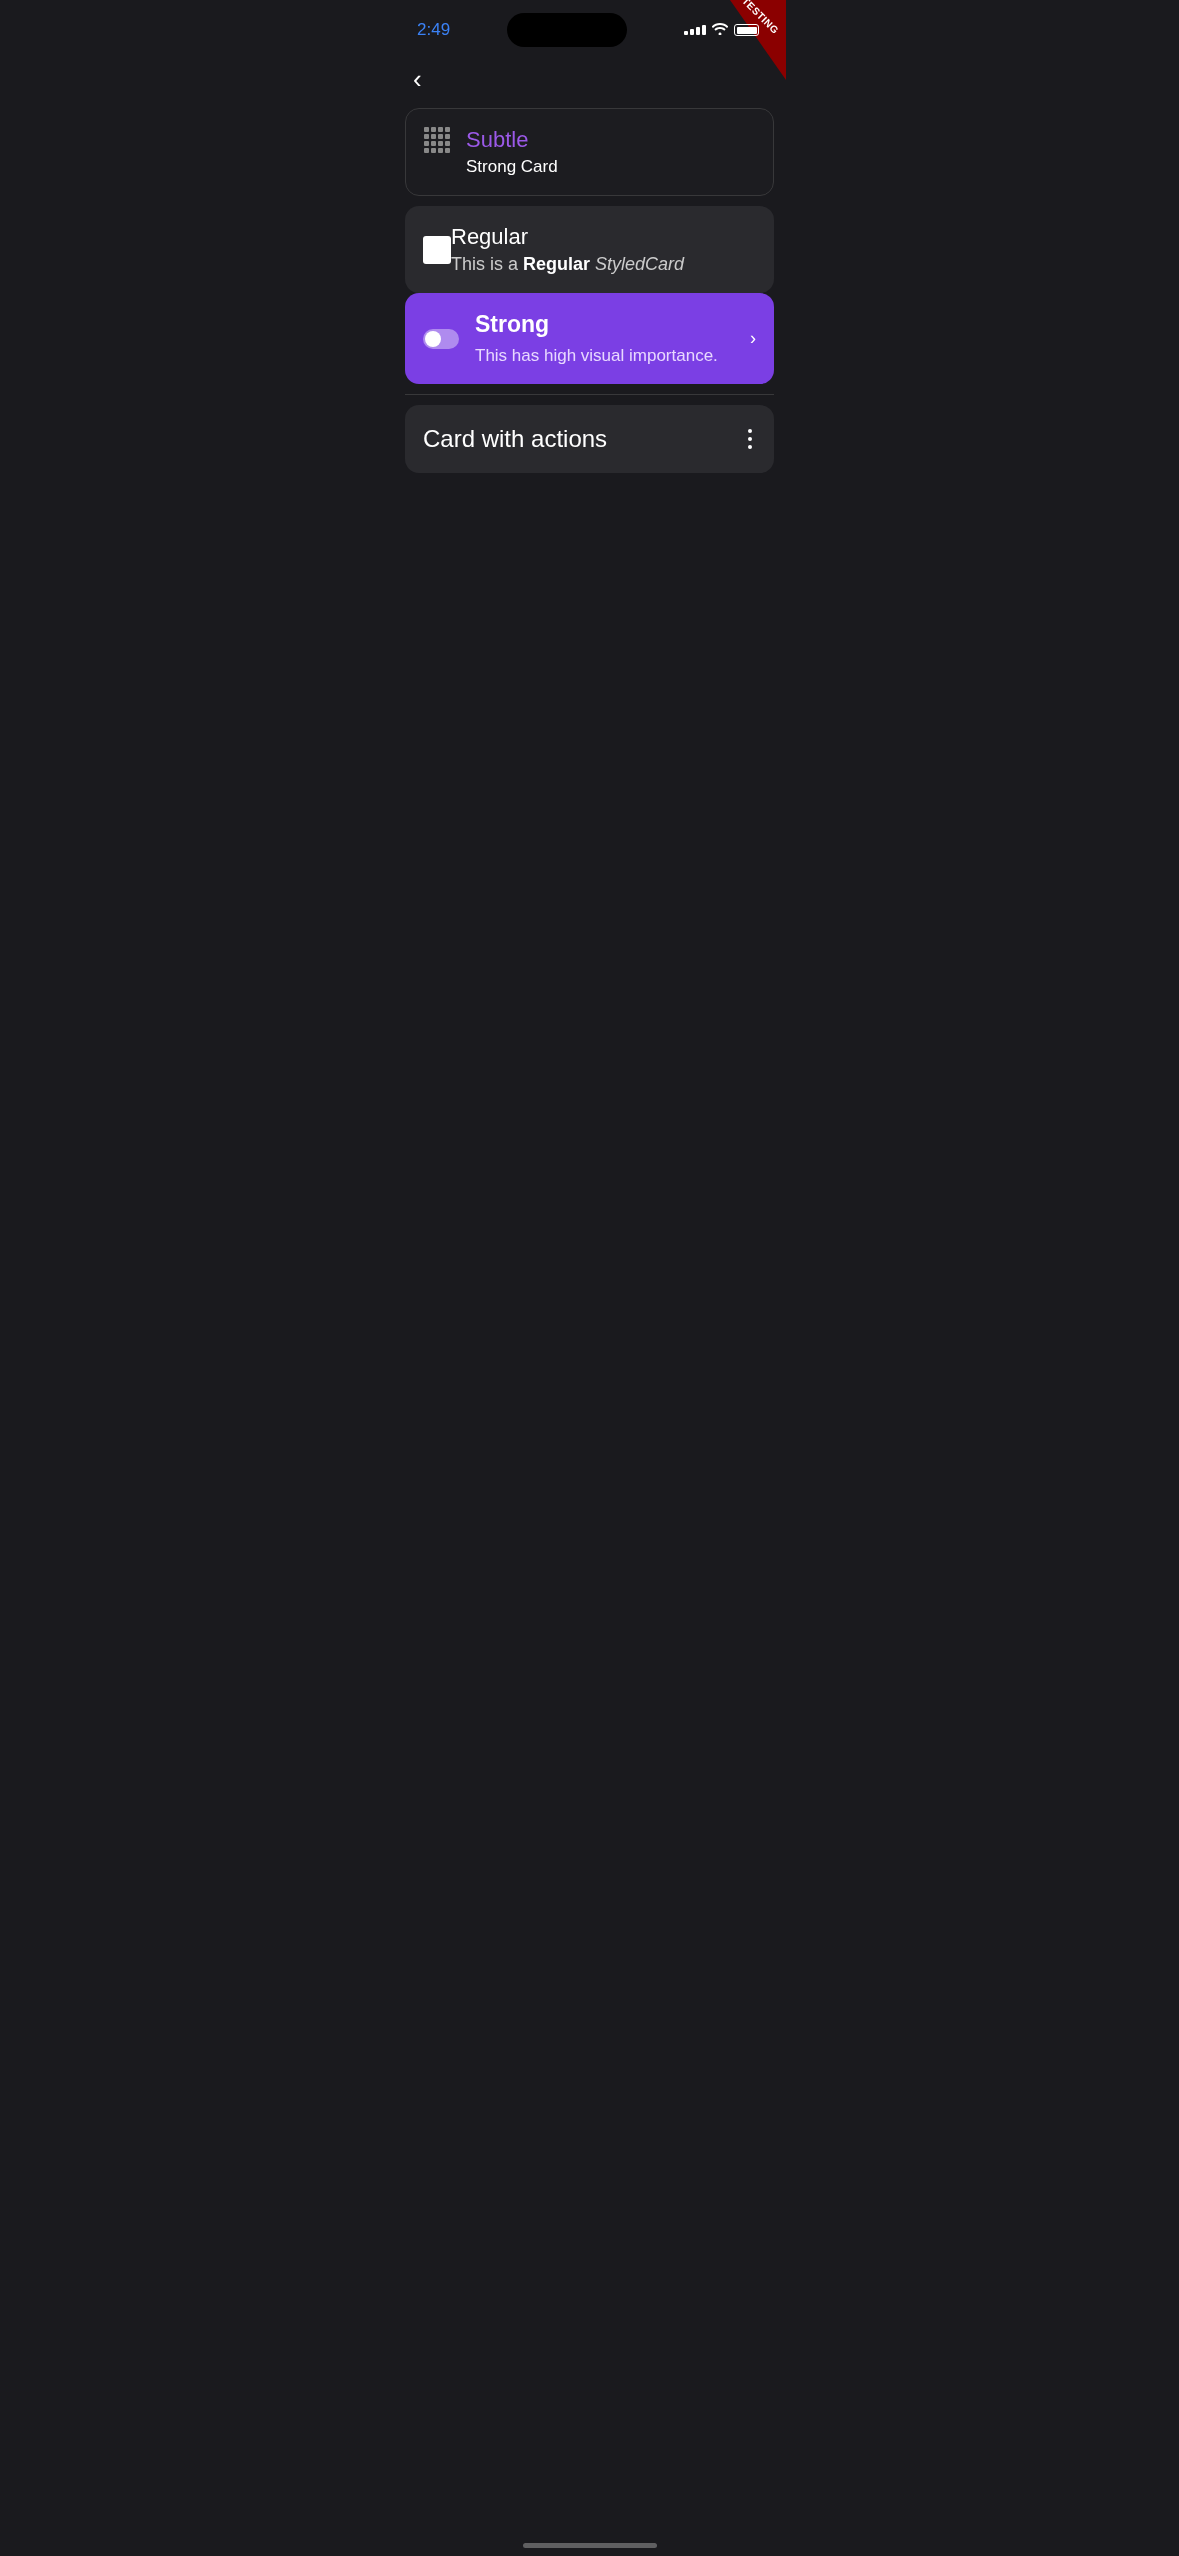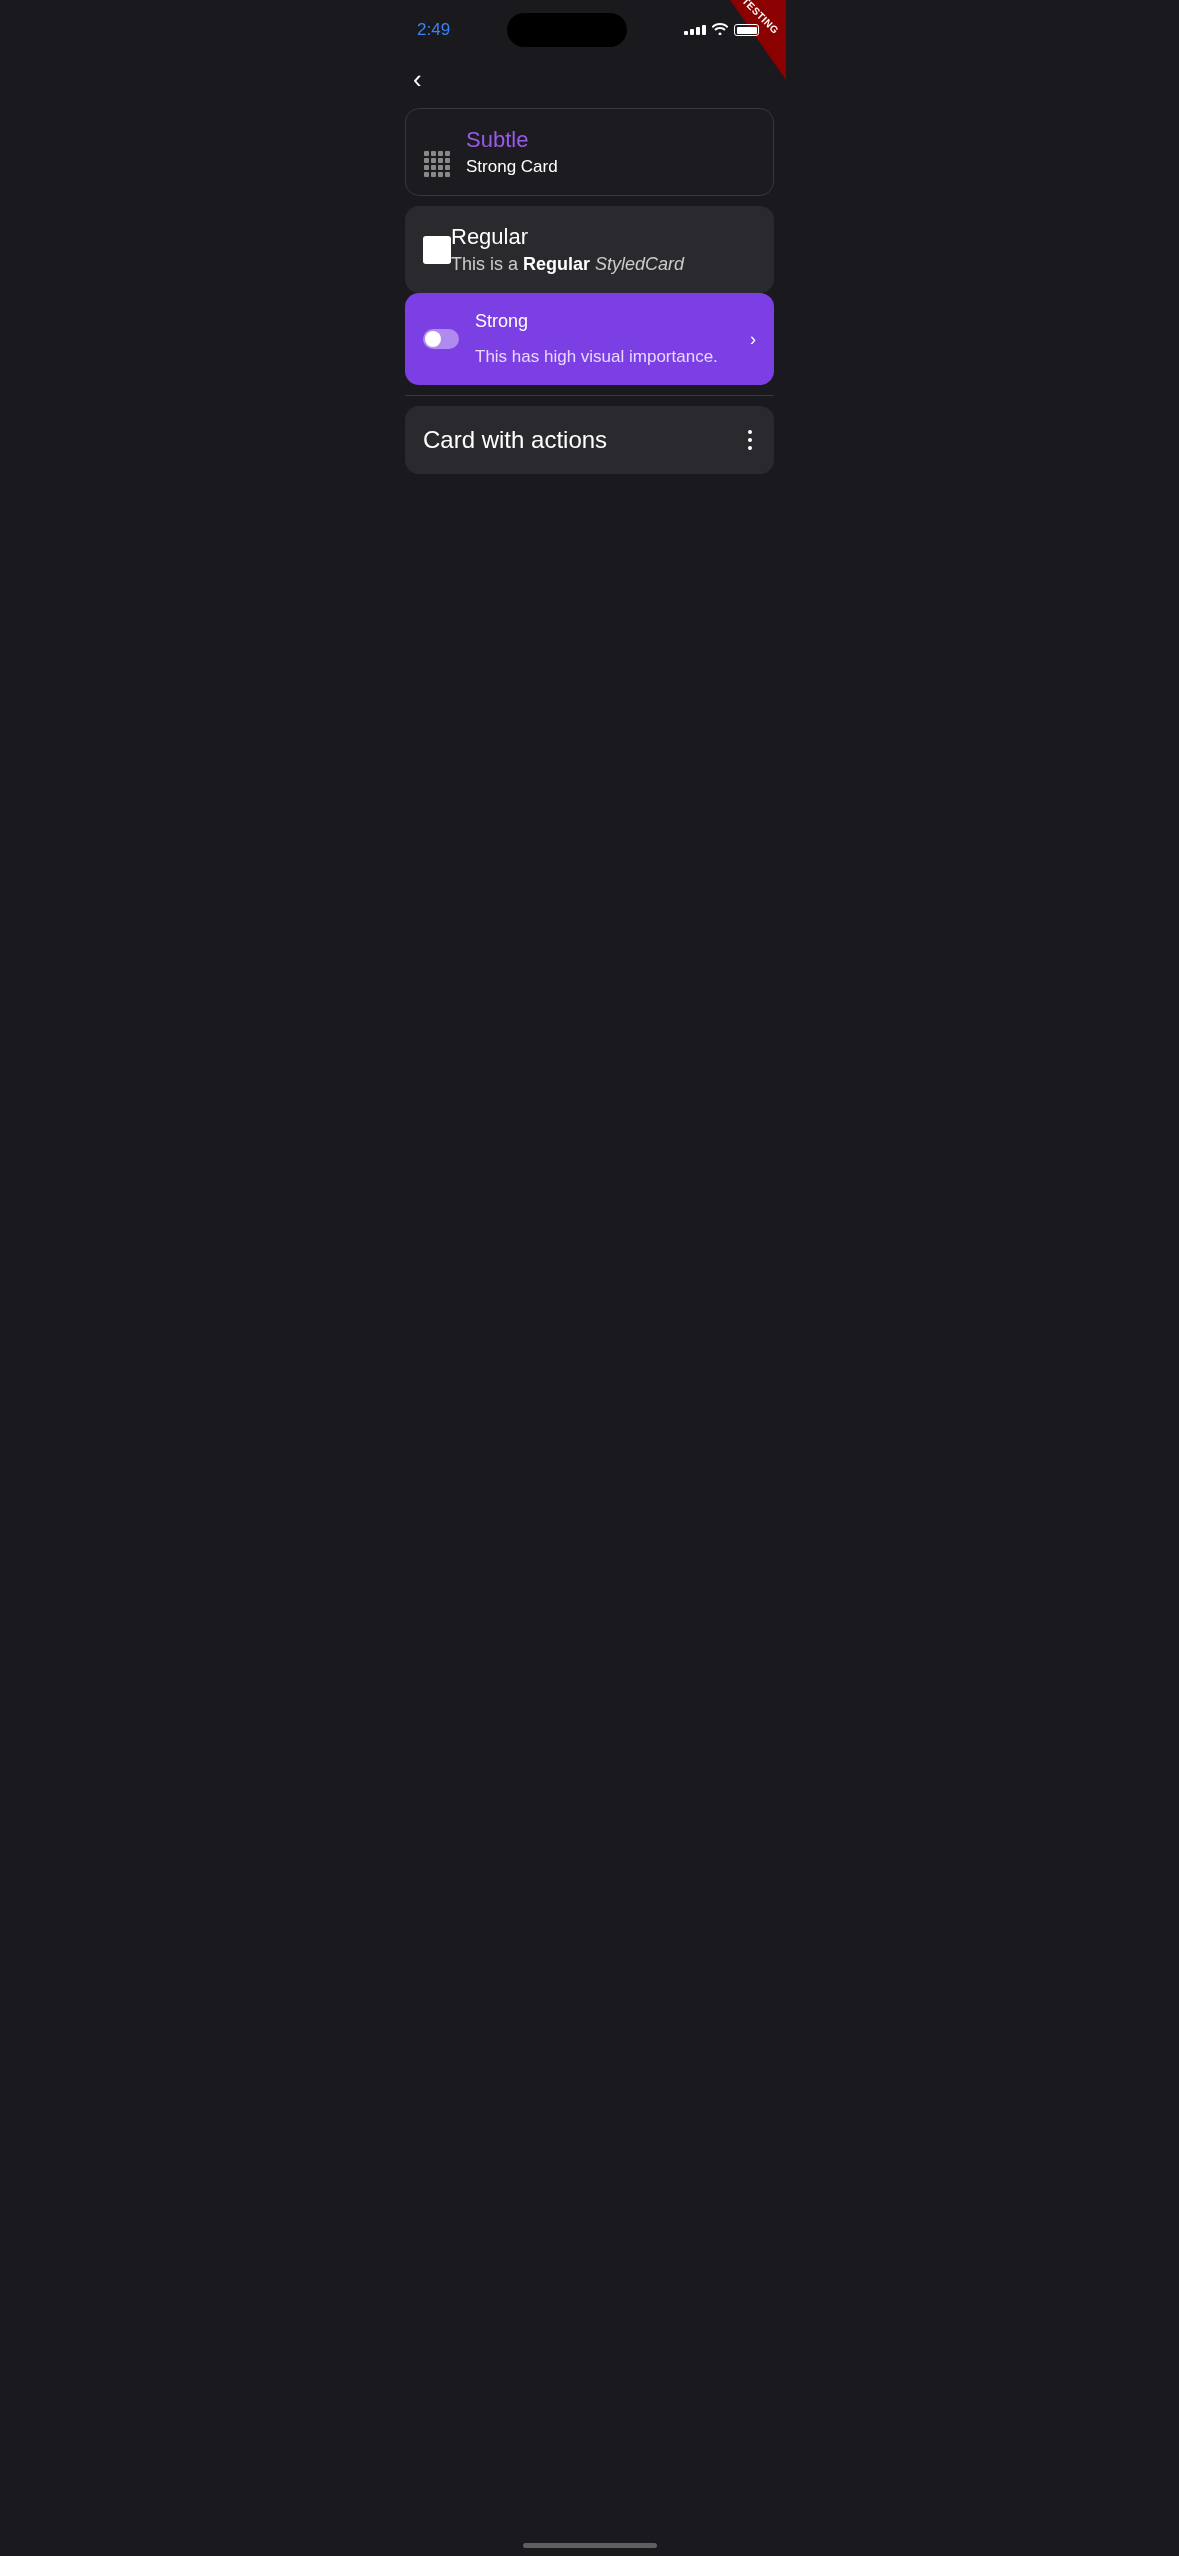--- a/index.html
+++ b/index.html
@@ -146,21 +146,21 @@
       gap: 0;
     }
 
     
     .card-subtle {
       background-color: #1c1c20;
       border: 1px solid #38383a;
       border-radius: 14px;
       padding: 18px 18px 18px 18px;
       display: flex;
-      align-items: flex-end;
+      align-items: flex-start;
       gap: 16px;
       margin-bottom: 10px;
     }
 
     .card-subtle-icon {
       flex-shrink: 0;
     }
 
     .grid-icon {
       display: grid;
@@ -261,24 +261,24 @@
       border-radius: 50%;
       position: absolute;
       left: 2px;
     }
 
     .card-strong-content {
       flex: 1;
     }
 
     .card-title-strong {
-      font-size: 18px;
-      font-weight: 400;
-      color: #ffffff;
-      margin-bottom: 15px;
+      font-size: 23px;
+      font-weight: 700;
+      color: #ffffff;
+      margin-bottom: 8px;
     }
 
     .card-subtitle-strong {
       font-size: 17px;
       font-weight: 400;
       color: #e8d8ff;
     }
 
     .chevron-right {
       color: #ffffff;

